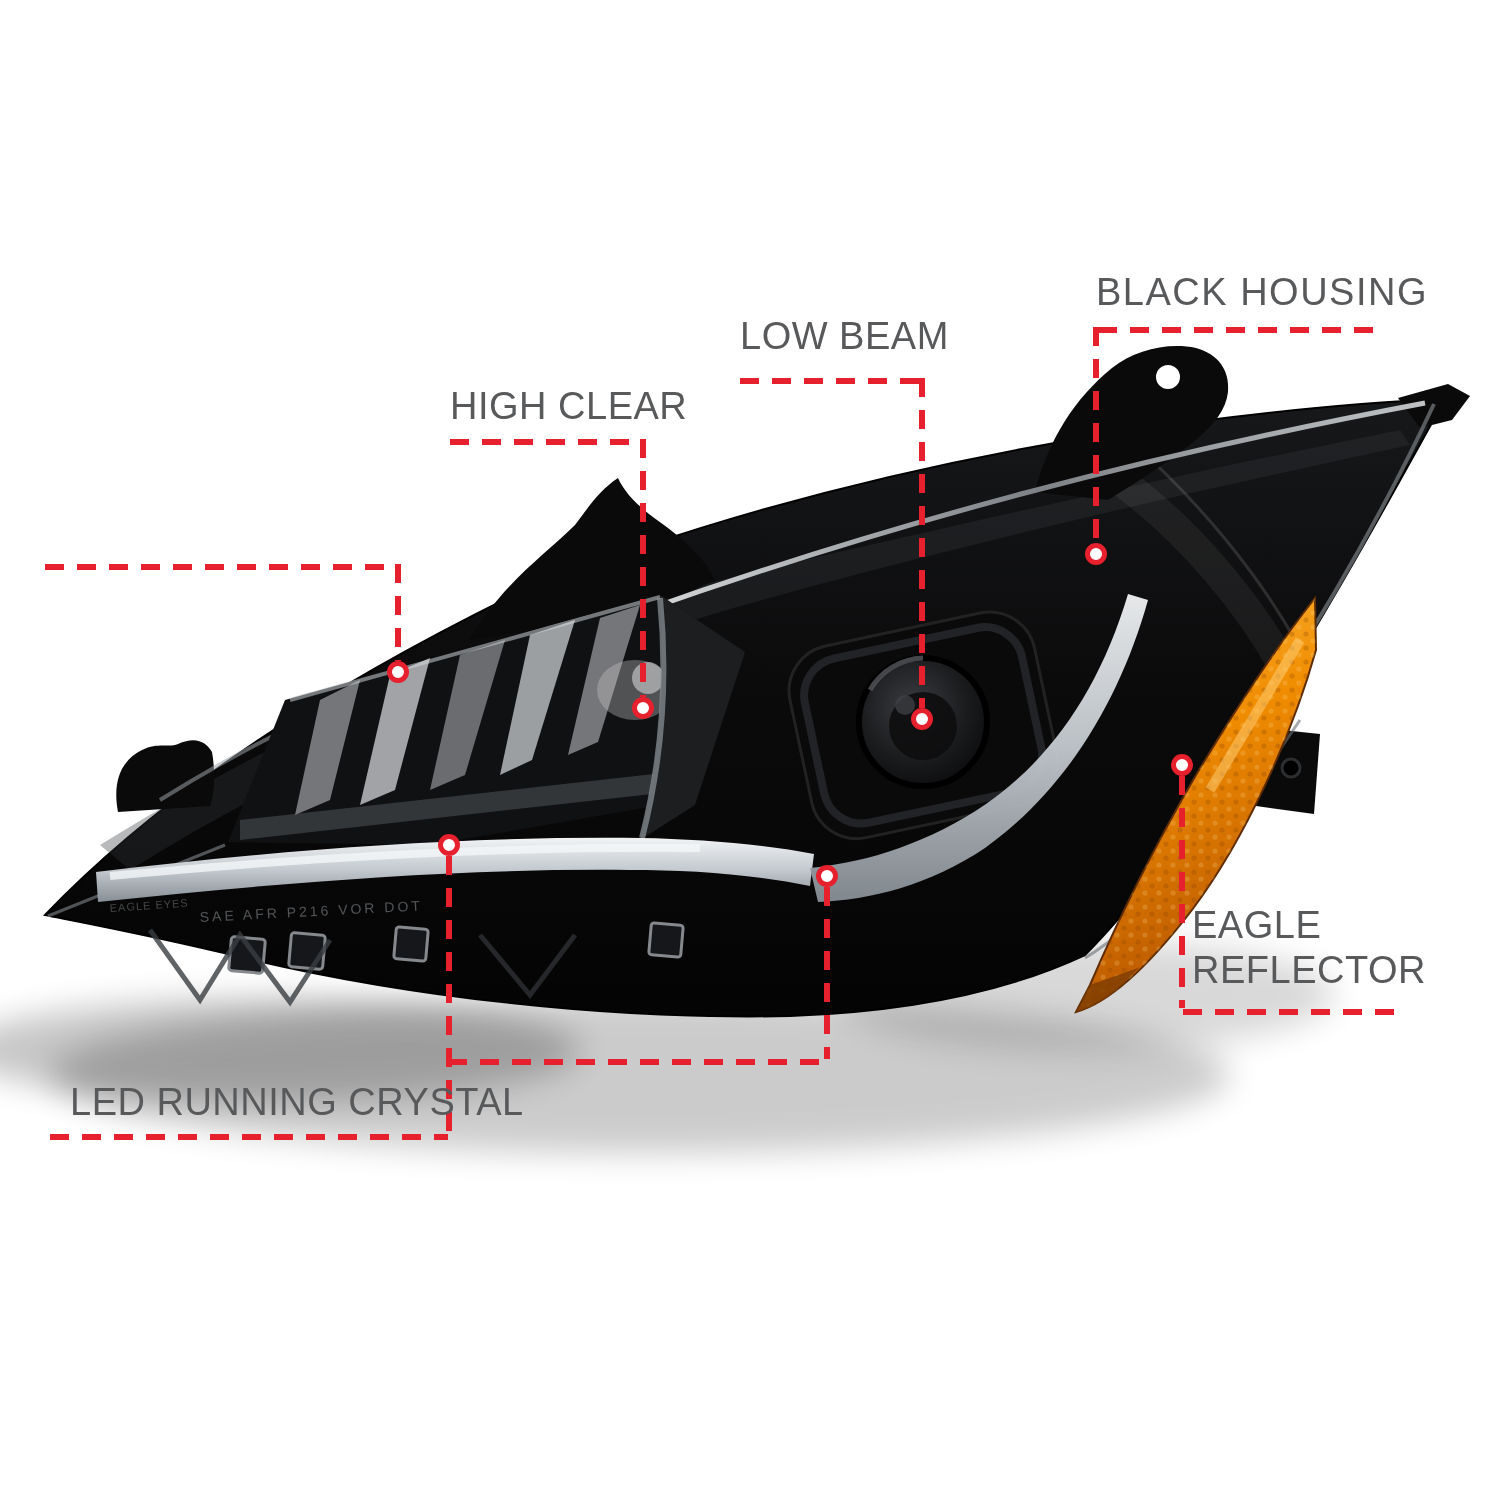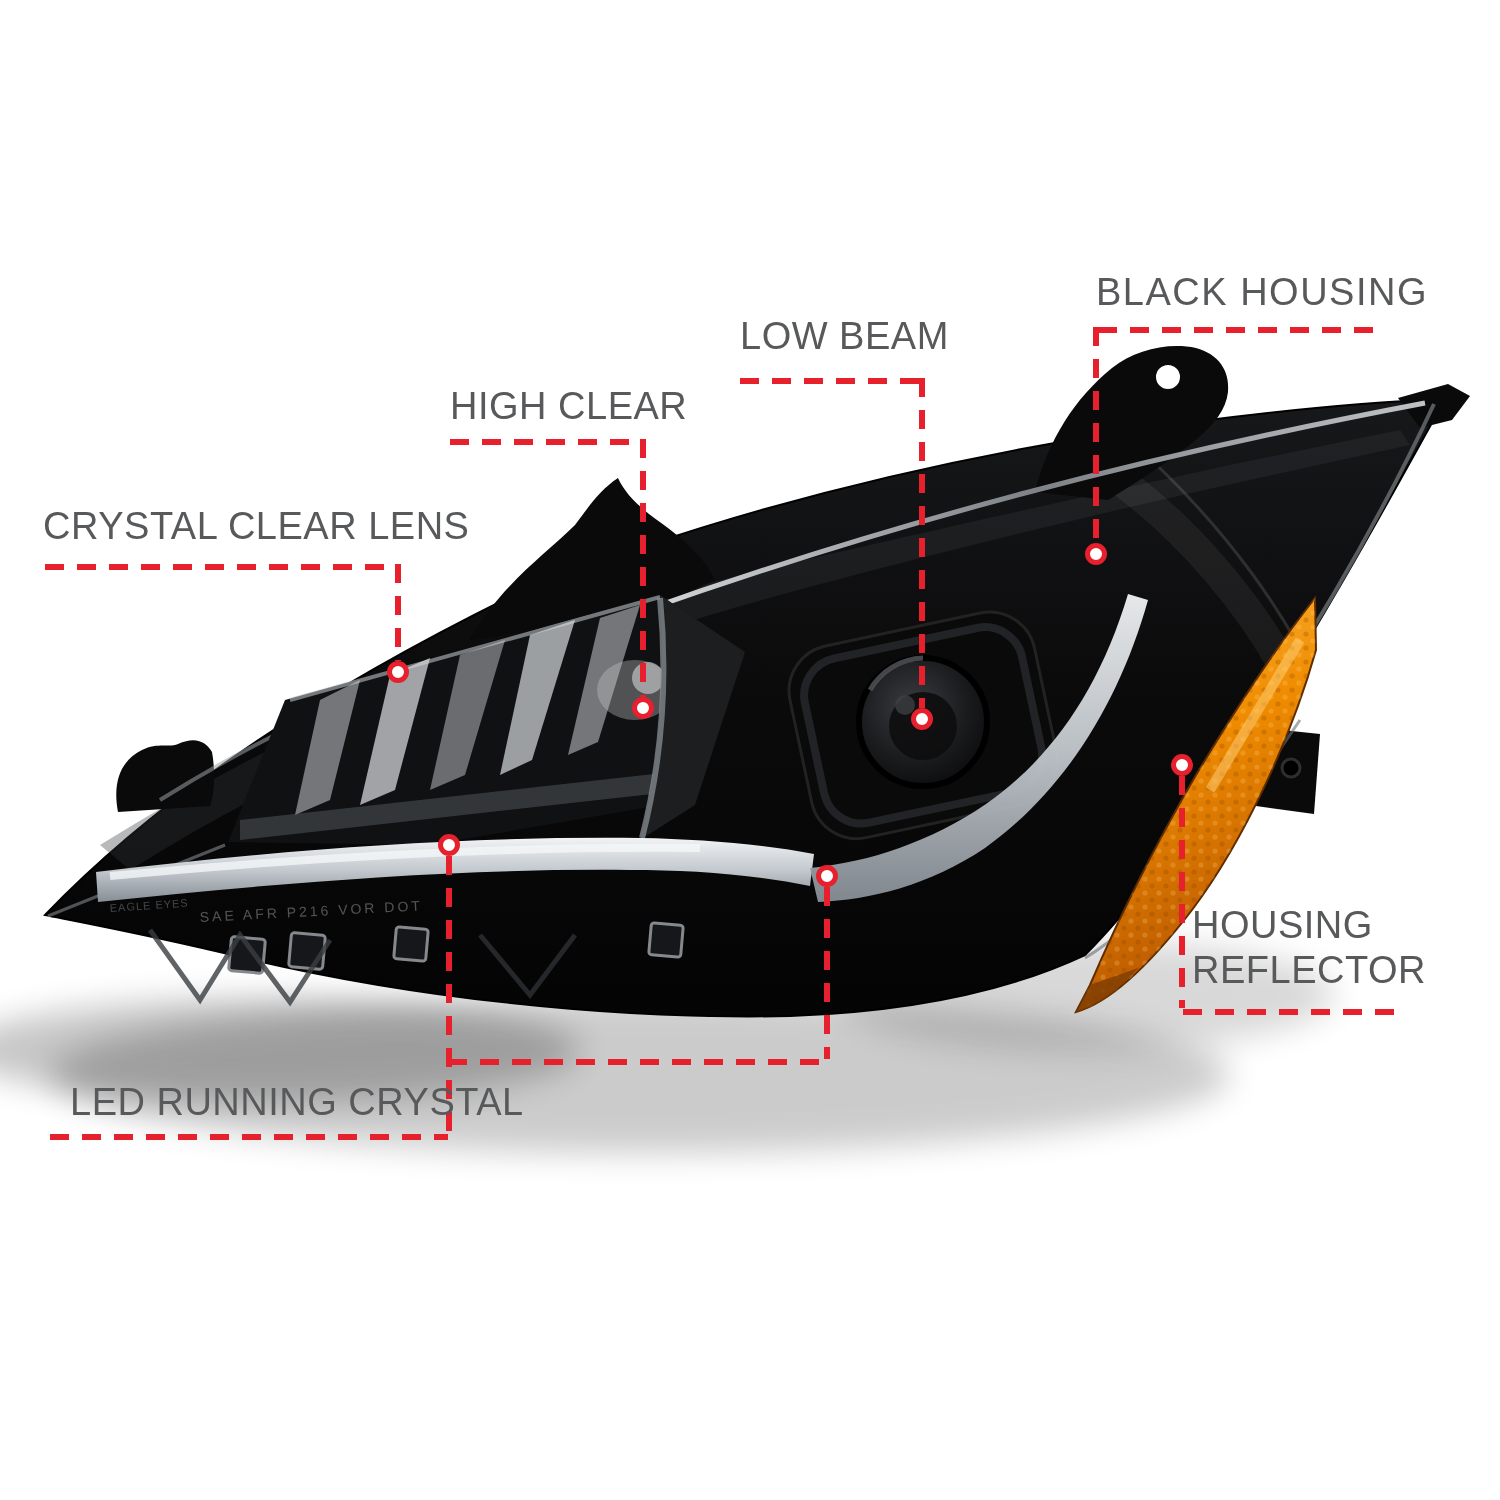--- a/index.html
+++ b/index.html
@@ -169,21 +169,20 @@
       <path d="M150 930 L200 1000 L240 935 L290 1002 L330 940" stroke="#3a3d41" stroke-width="5" fill="none" opacity="0.8"></path>
       <path d="M480 935 L530 995 L575 935" stroke="#33363a" stroke-width="5" fill="none" opacity="0.7"></path>
     </g>
 
     <g font-family="Liberation Sans, sans-serif" fill="#9aa0a5">
       <text x="200" y="922" font-size="14" letter-spacing="3" opacity="0.5" transform="rotate(-3 200 922)">SAE AFR P216 VOR DOT</text>
       <text x="110" y="912" font-size="11" letter-spacing="1" opacity="0.4" transform="rotate(-4 110 912)">EAGLE EYES</text>
     </g>
   </svg>
 
-  <div class="callout-label" style="left:43px;top:504px">CRYSTAL CLEAR LENS</div>
   <div class="hline" style="left:45px;top:564px;width:353px"></div>
   <div class="vline" style="left:395px;top:564px;height:97px"></div>
   <div class="dot" style="left:387px;top:661px"></div>
 
   <div class="callout-label" style="left:450px;top:384px">HIGH CLEAR</div>
   <div class="hline" style="left:450px;top:439px;width:196px"></div>
   <div class="vline" style="left:640px;top:439px;height:258px"></div>
   <div class="dot" style="left:632px;top:697px"></div>
 
   <div class="callout-label" style="left:740px;top:314px">LOW BEAM</div>
@@ -192,21 +191,21 @@
   <div class="dot" style="left:911px;top:708px"></div>
 
   <div class="callout-label" style="left:1096px;top:270px;letter-spacing:1.5px">BLACK HOUSING</div>
   <div class="hline" style="left:1098px;top:327px;width:287px"></div>
   <div class="vline" style="left:1093px;top:327px;height:216px"></div>
   <div class="dot" style="left:1085px;top:543px"></div>
 
   <div class="dot" style="left:1171px;top:754px"></div>
   <div class="vline" style="left:1179px;top:776px;height:232px"></div>
   <div class="callout-label" style="left:1192px;top:903px">
-    <div>HOUSING</div>
+    <div>EAGLE</div>
     <div>REFLECTOR</div>
   </div>
   <div class="hline" style="left:1183px;top:1009px;width:214px"></div>
 
   <div class="dot" style="left:438px;top:834px"></div>
   <div class="vline" style="left:446px;top:856px;height:278px"></div>
   <div class="dot" style="left:816px;top:865px"></div>
   <div class="vline" style="left:824px;top:887px;height:172px"></div>
   <div class="hline" style="left:448px;top:1059px;width:380px"></div>
   <div class="callout-label" style="left:70px;top:1080px">LED RUNNING CRYSTAL</div>

